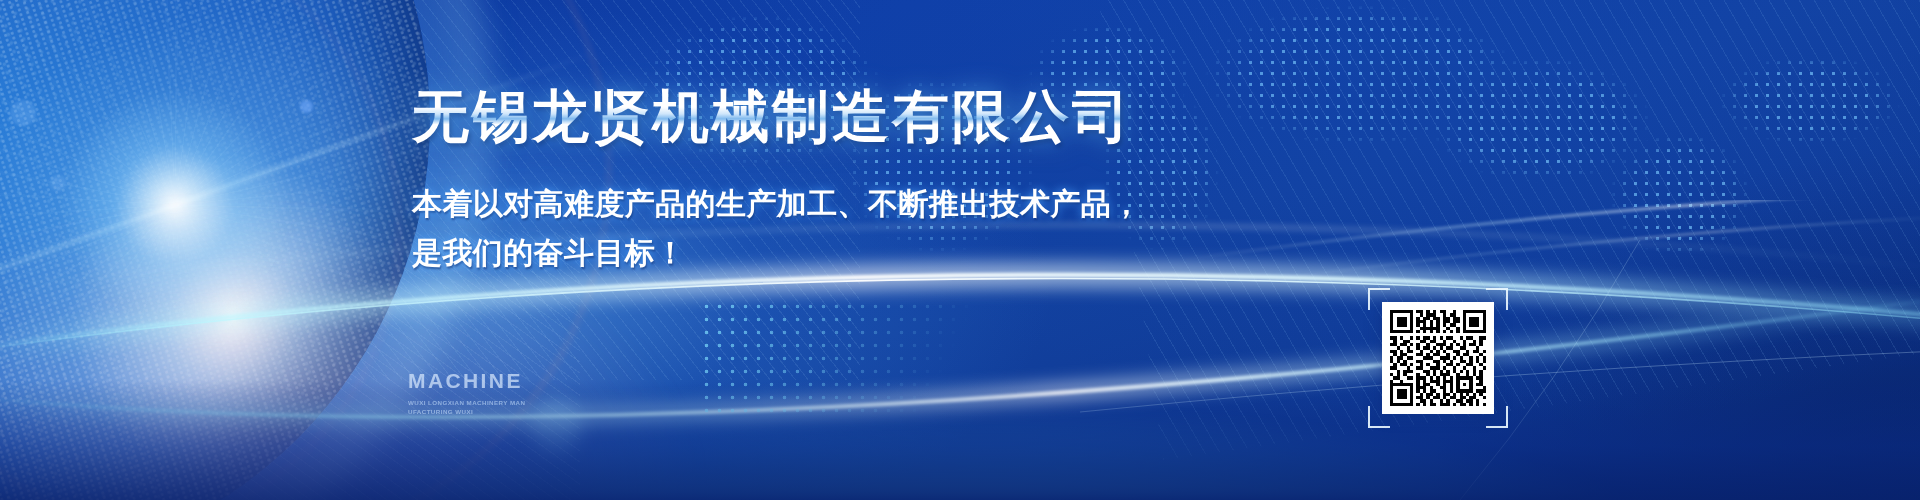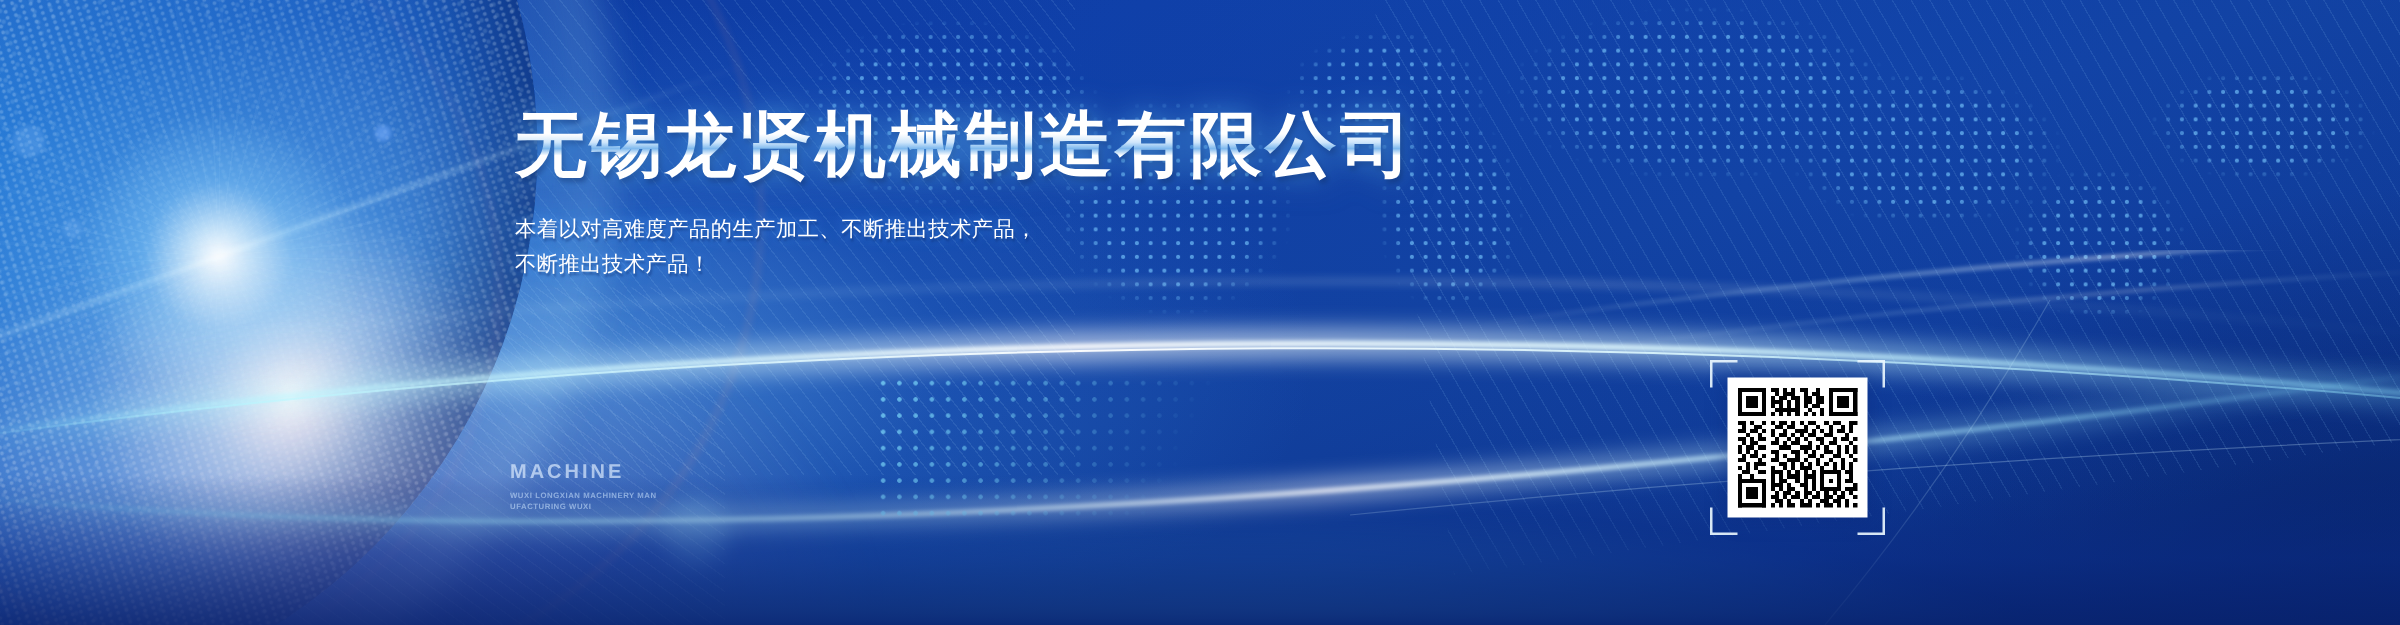--- a/index.html
+++ b/index.html
@@ -241,40 +241,40 @@
         #ffffff 62%, #ffffff 100%);
     -webkit-background-clip:text;
     background-clip:text;
     -webkit-text-fill-color:transparent;
     filter:
       drop-shadow(0 0 12px rgba(90,180,255,0.85))
       drop-shadow(2px 3px 2px rgba(6,30,90,0.55));
   }
 
   .subtitle{
-    position:absolute; left:412px; top:170px;
-    font-size:17px;
-    font-weight:normal;
+    position:absolute; left:412px; top:180px;
+    font-size:30px;
+    font-weight:bold;
     line-height:1.62;
     color:#ffffff;
     letter-spacing:0.4px;
     text-shadow:
       0 0 10px rgba(70,160,255,0.9),
       1px 2px 2px rgba(8,32,95,0.6);
     white-space:nowrap;
   }
   .subtitle div{ display:block; }
 
   
   .mm{
     position:absolute; left:408px; top:368px;
     color:rgba(225,240,255,0.70);
   }
   .mm-l1, .mm-l2{
-    font-size:16px;
+    font-size:21px;
     font-weight:bold;
     letter-spacing:2.4px;
     line-height:1.25;
     color:rgba(222,238,255,0.68);
   }
   .mm-sub{
     margin-top:5px;
     font-size:6.2px;
     font-weight:bold;
     letter-spacing:0.45px;
@@ -393,21 +393,21 @@
 
   <div class="dotcluster"></div>
   <div class="bottom-dark"></div>
 
   <div class="content">
 
     <h1 class="title">无锡龙贤机械制造有限公司</h1>
 
     <div class="subtitle">
       <div>本着以对高难度产品的生产加工、不断推出技术产品，</div>
-      <div>不断推出技术产品！</div>
+      <div>是我们的奋斗目标！</div>
     </div>
 
     <div class="mm">
       <div class="mm-l1">MACHINE</div>
       <div class="mm-sub">
         <div>WUXI LONGXIAN MACHINERY MAN</div>
         <div>UFACTURING WUXI</div>
       </div>
     </div>
 

